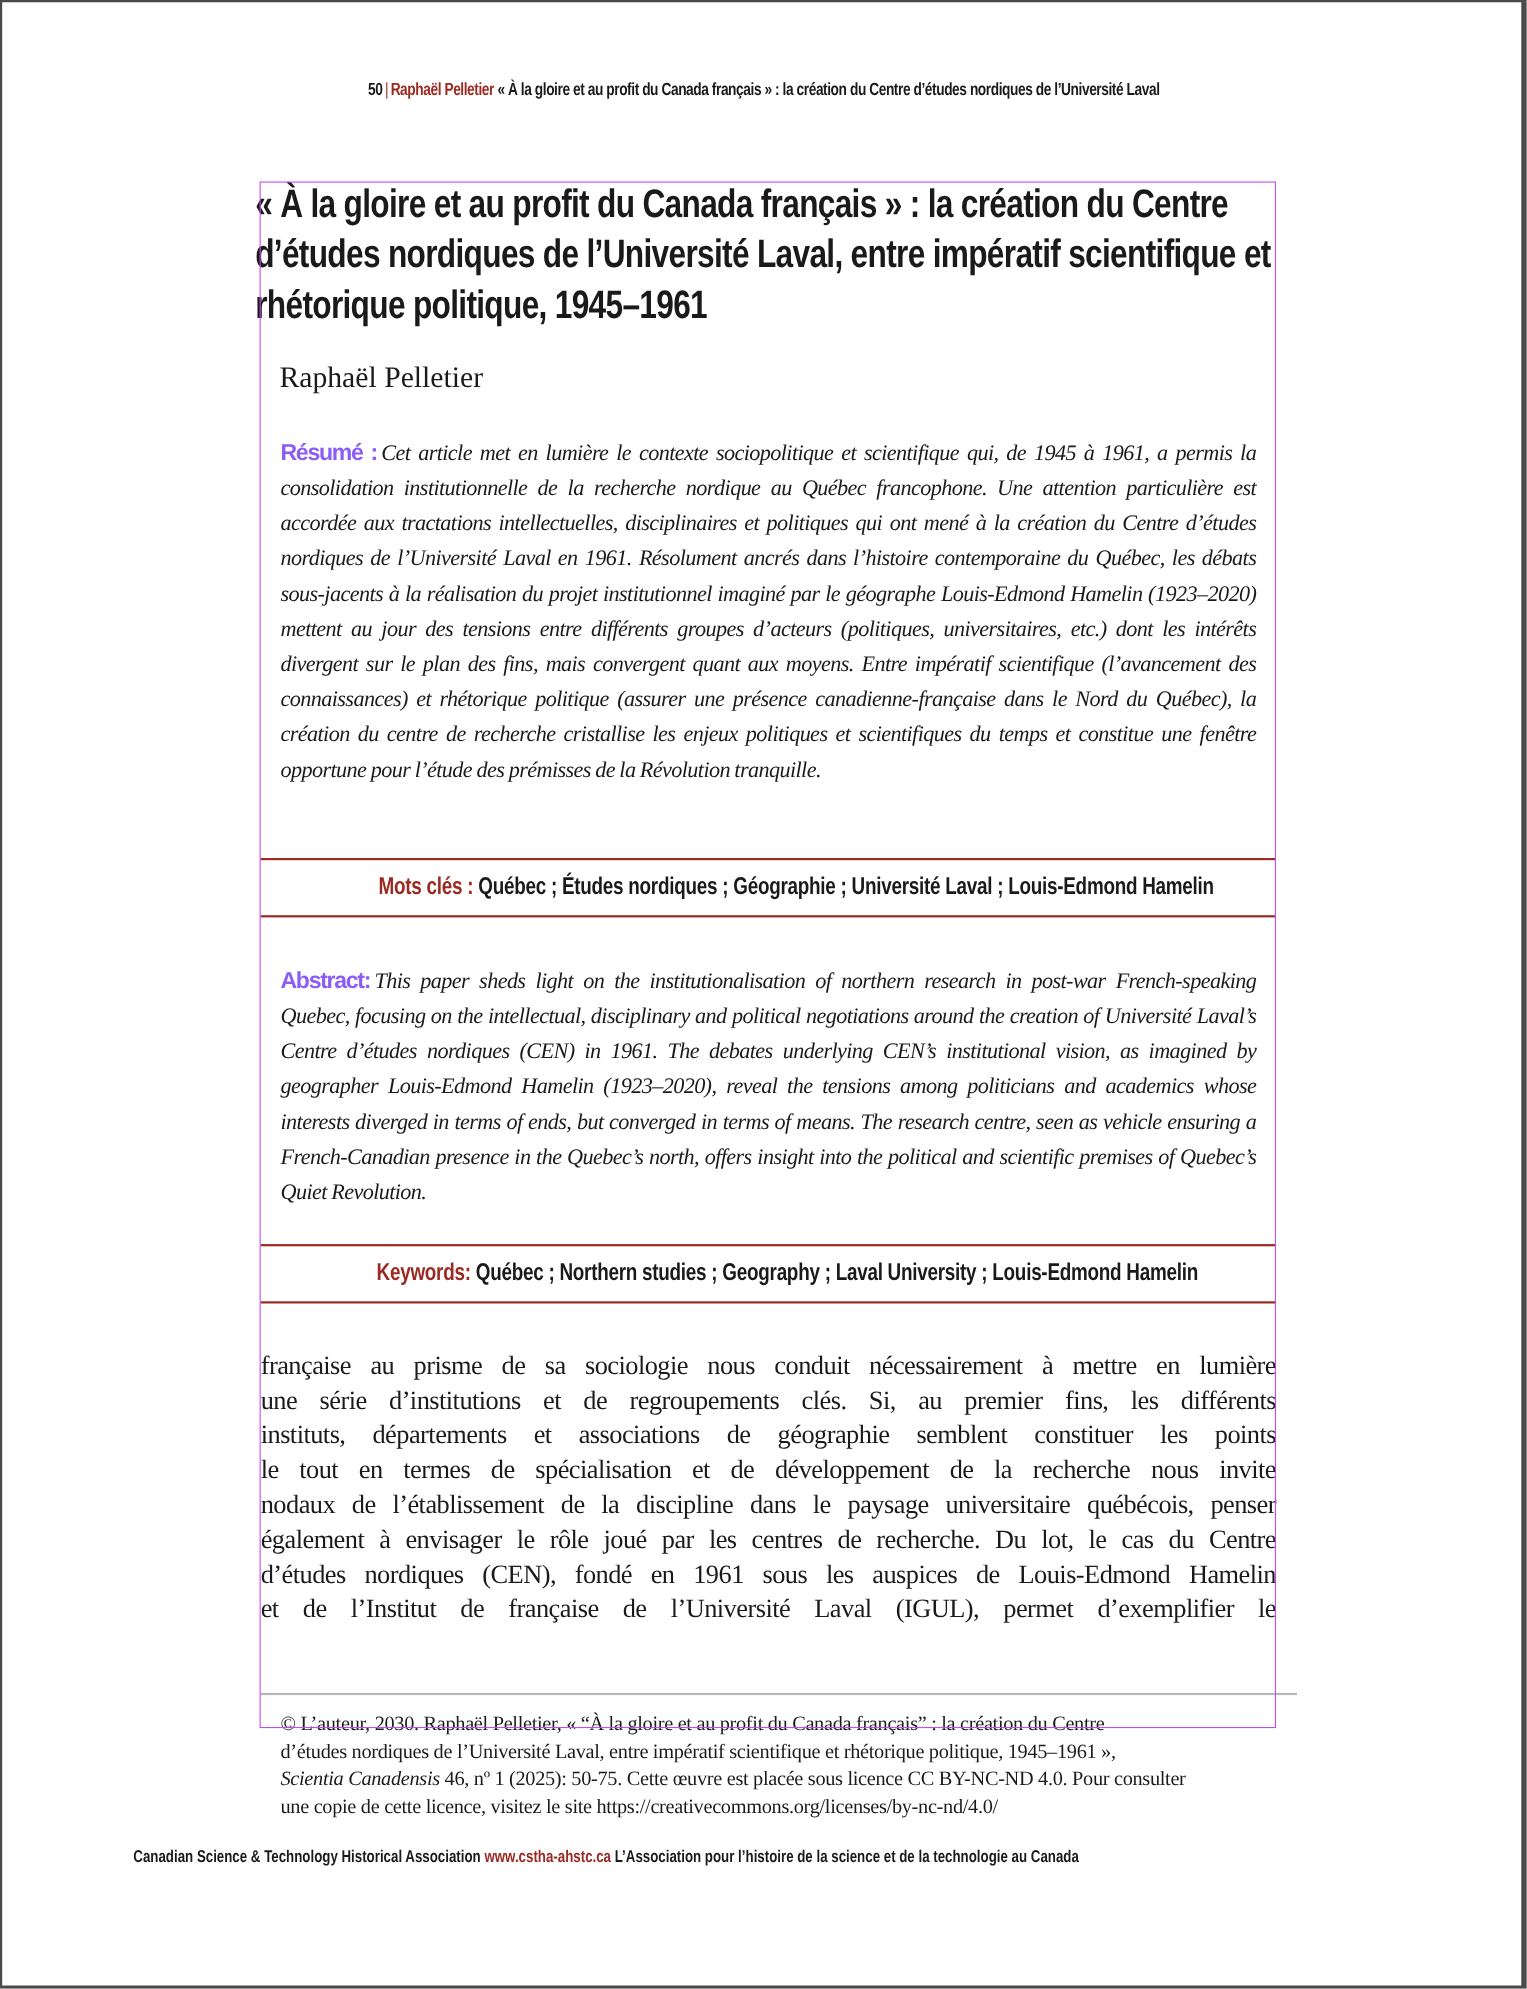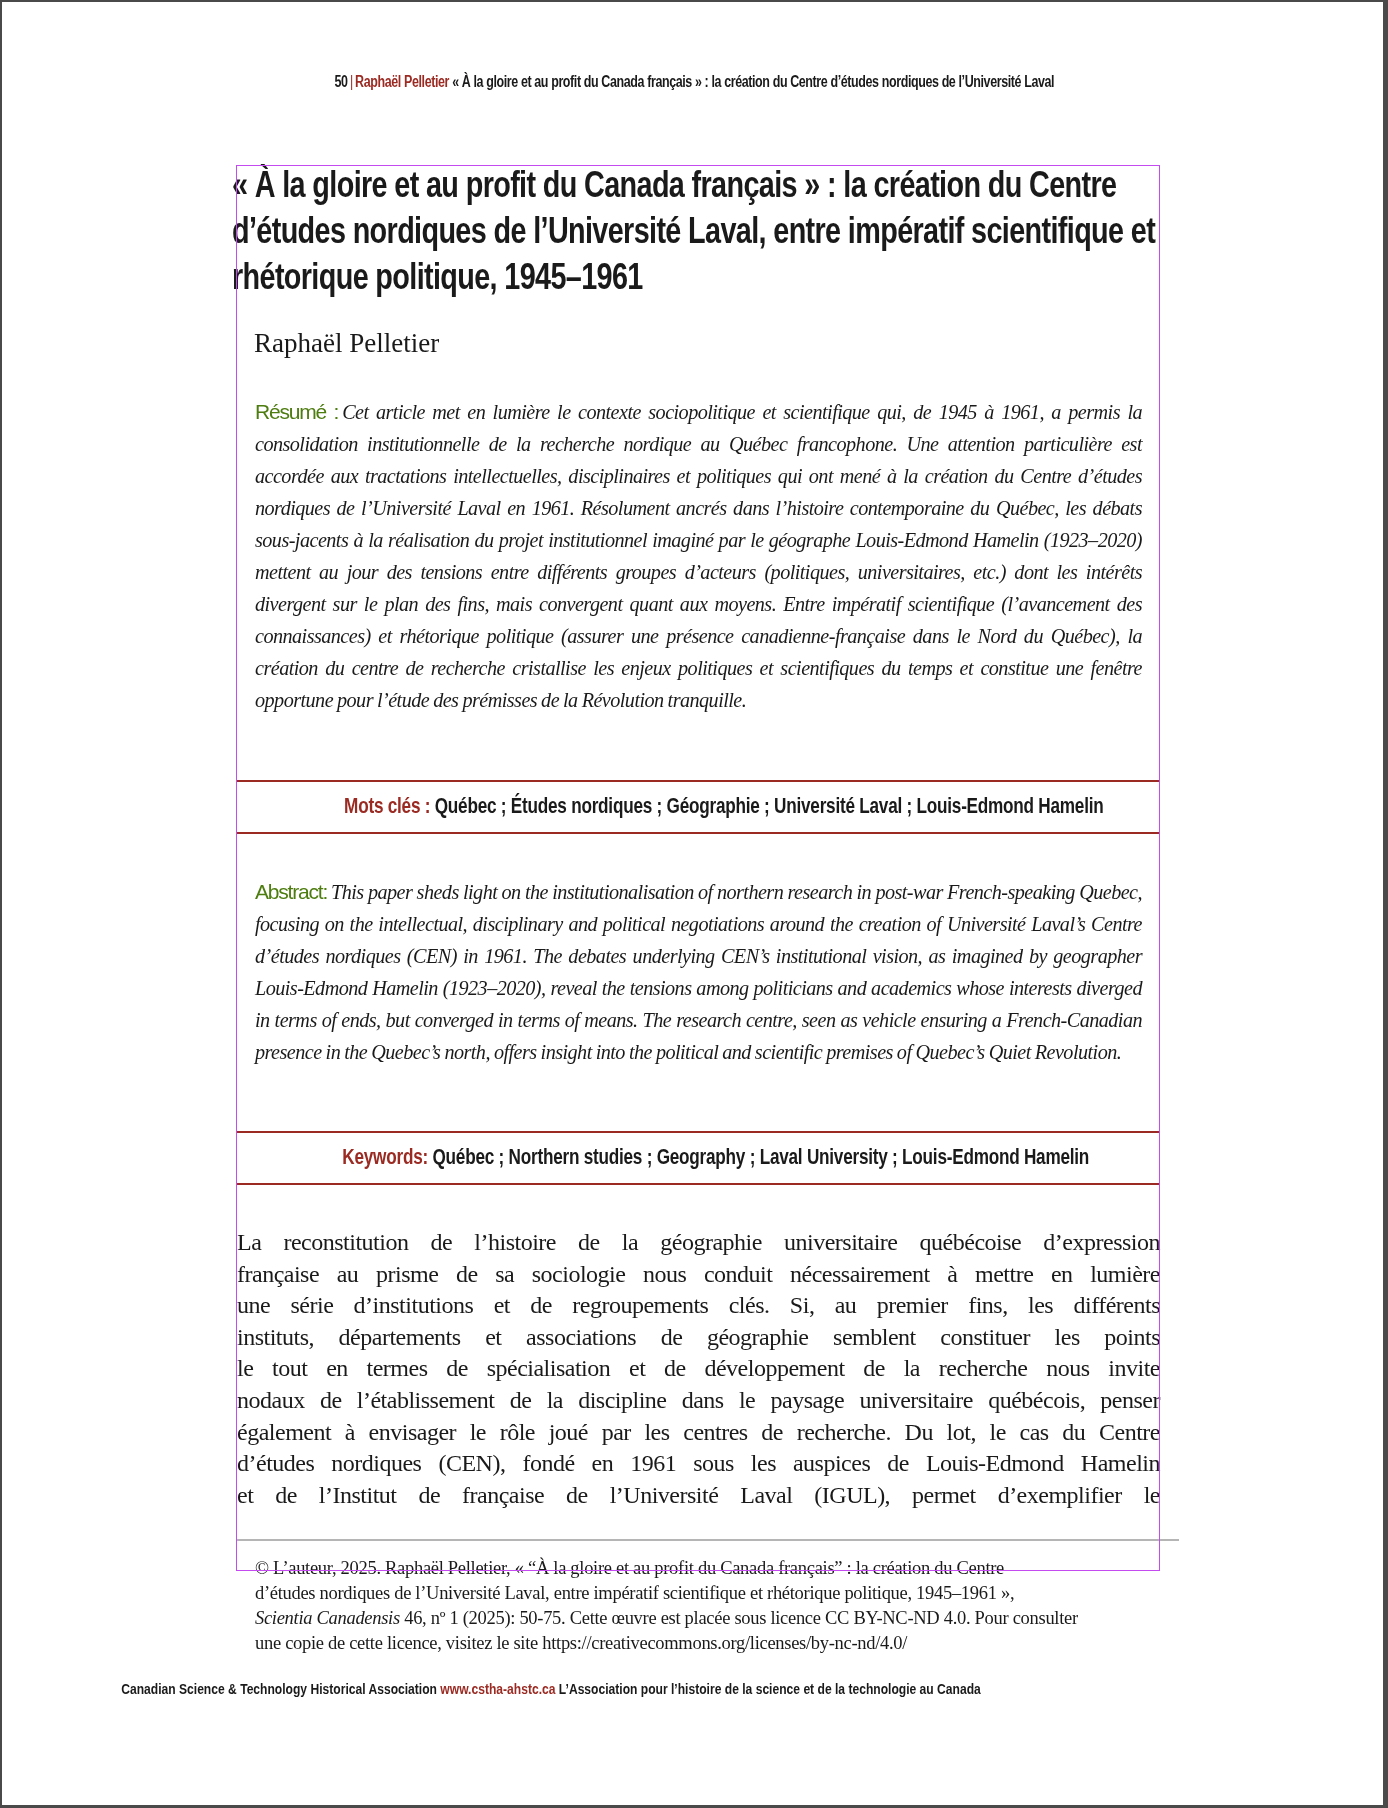--- a/index.html
+++ b/index.html
@@ -65,22 +65,22 @@
     font-style: italic;
     font-size: 20.2px;
     line-height: 32px;
     text-align: justify;
     letter-spacing: -0.55px;
     word-spacing: -0.5px;
   }
   .abstract-block .lbl {
     font-family: "Liberation Sans", sans-serif;
     font-style: normal;
-    font-weight: normal;
-    color: #4d7c0f;
+    font-weight: bold;
+    color: #8b5cf6;
     font-size: 21px;
     letter-spacing: -1.2px;
     margin-right: 4px;
   }
   .resume { top: 396px; }
   .abstract { top: 876px; }
 
   .rule-red {
     position: absolute; left: 237px; width: 923px; height: 2px;
     background: #9b2a22;
@@ -170,35 +170,34 @@
 <div class="rule-red" style="top:1131px;"></div>
 <div class="kw-row" style="top:1144px;">
   <span class="inner">
     <span class="lbl">Keywords:</span>
     <span>Québec ; Northern studies ; Geography ; Laval University ; Louis-Edmond Hamelin</span>
   </span>
 </div>
 <div class="rule-red" style="top:1183px;"></div>
 
 <div class="body-text">
-  <span class="ln">La reconstitution de l’histoire de la géographie universitaire québécoise d’expression</span>
   <span class="ln">française au prisme de sa sociologie nous conduit nécessairement à mettre en lumière</span>
   <span class="ln">une série d’institutions et de regroupements clés. Si, au premier fins, les différents</span>
   <span class="ln">instituts, départements et associations de géographie semblent constituer les points</span>
   <span class="ln">le tout en termes de spécialisation et de développement de la recherche nous invite</span>
   <span class="ln">nodaux de l’établissement de la discipline dans le paysage universitaire québécois, penser</span>
   <span class="ln">également à envisager le rôle joué par les centres de recherche. Du lot, le cas du Centre</span>
   <span class="ln">d’études nordiques (CEN), fondé en 1961 sous les auspices de Louis-Edmond Hamelin</span>
   <span class="ln">et de l’Institut de française de l’Université Laval (IGUL), permet d’exemplifier le</span>
 </div>
 
 <div class="fn-rule"></div>
 
 <div class="footnote">
-  <span class="ln">© L’auteur, 2025. Raphaël Pelletier, « “À la gloire et au profit du Canada français” : la création du Centre</span>
+  <span class="ln">© L’auteur, 2030. Raphaël Pelletier, « “À la gloire et au profit du Canada français” : la création du Centre</span>
   <span class="ln">d’études nordiques de l’Université Laval, entre impératif scientifique et rhétorique politique, 1945–1961 »,</span>
   <span class="ln"><em>Scientia Canadensis</em><span> 46, nº 1 (2025): 50-75. Cette œuvre est placée sous licence CC BY-NC-ND 4.0. Pour consulter</span></span>
   <span class="ln">une copie de cette licence, visitez le site https://creativecommons.org/licenses/by-nc-nd/4.0/</span>
 </div>
 
 <div class="footer">
   <span class="inner">
     <span>Canadian Science &amp; Technology Historical Association</span>
     <span class="red">www.cstha-ahstc.ca</span>
     <span>L’Association pour l’histoire de la science et de la technologie au Canada</span>

